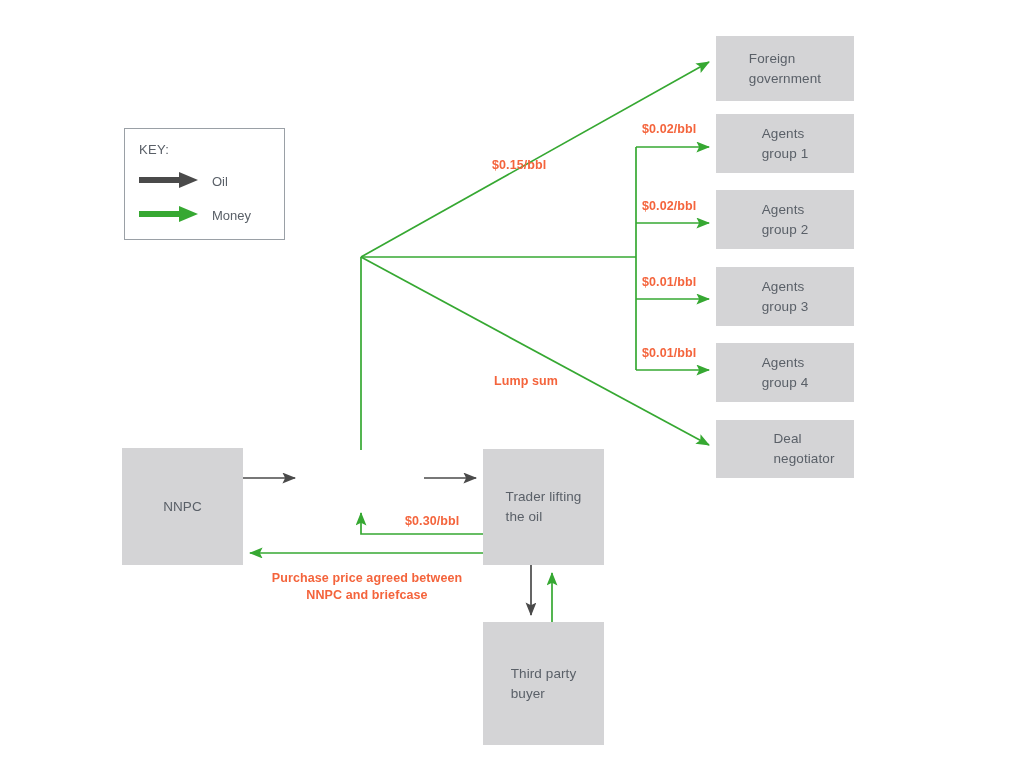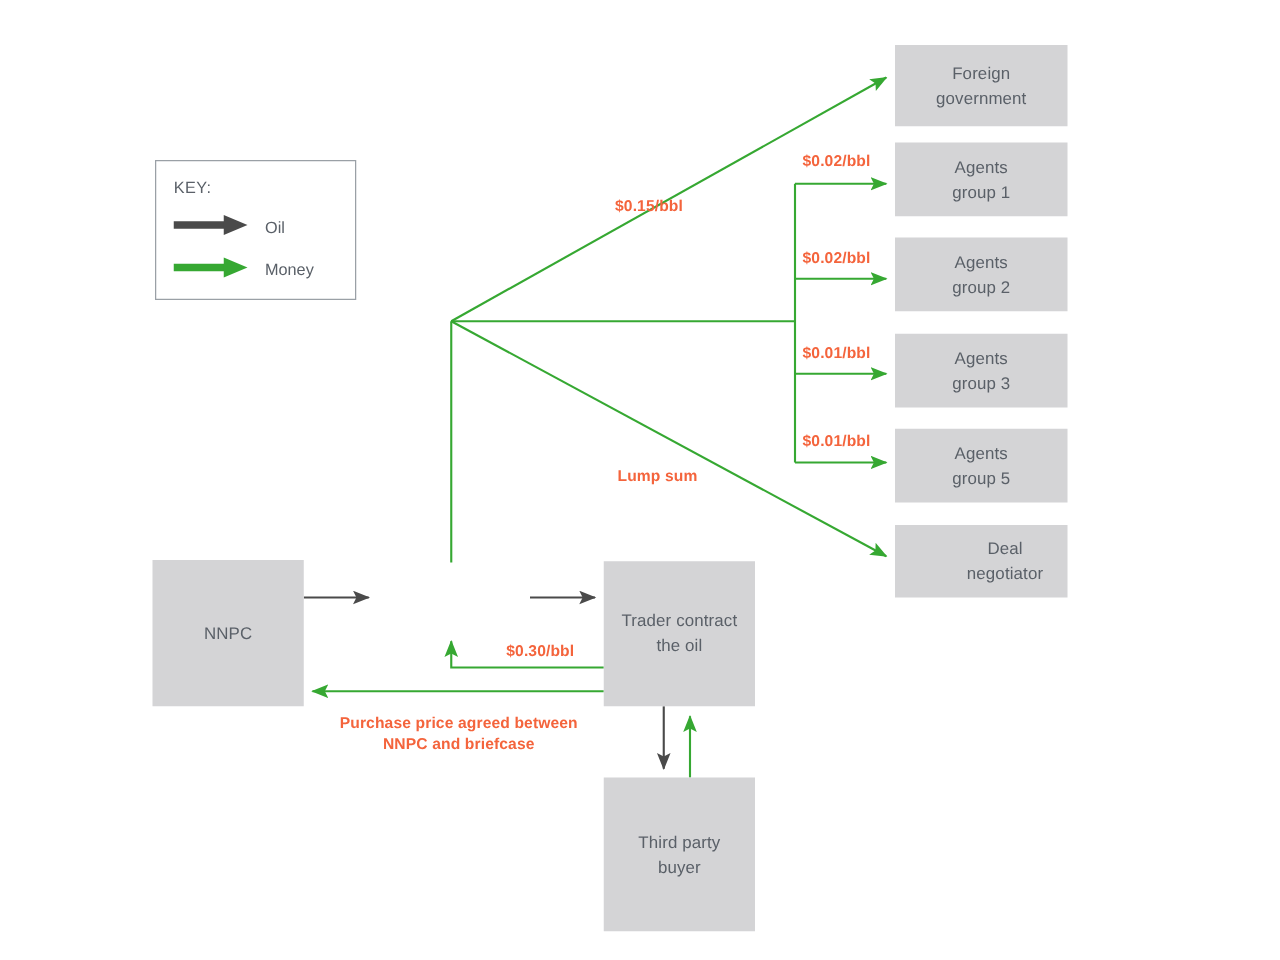--- a/index.html
+++ b/index.html
@@ -9,21 +9,21 @@
     font-family:"Liberation Sans", sans-serif;
     position:relative;overflow:hidden;
   }
   #stage{position:absolute;left:0;top:0;width:1024px;height:768px;}
   svg.layer{position:absolute;left:0;top:0;width:1024px;height:768px;}
 
   .node{
     position:absolute;
     background:#d4d4d6;
     display:flex;align-items:center;justify-content:center;
-    text-align:center;
+    text-align:left;
     color:#5a6068;
     font-size:13.5px;
     line-height:1.45;
     letter-spacing:.1px;
     box-sizing:border-box;
     padding:2px 6px;
   }
   .node span{display:block;}
 
   .keybox{
@@ -126,41 +126,41 @@
   <div class="node" style="left:716px;top:267px;width:138px;height:59px;">
     <div>
       <span>Agents</span>
       <span>group 3</span>
     </div>
   </div>
 
   <div class="node" style="left:716px;top:343px;width:138px;height:59px;">
     <div>
       <span>Agents</span>
-      <span>group 5</span>
+      <span>group 4</span>
     </div>
   </div>
 
   <div class="node" style="left:716px;top:420px;width:138px;height:58px;padding-left:44px;">
     <div>
       <span>Deal</span>
       <span>negotiator</span>
     </div>
   </div>
 
   <div class="node" style="left:122px;top:448px;width:121px;height:117px;">
     <div>
       <span>NNPC</span>
     </div>
   </div>
 
 
   <div class="node" style="left:483px;top:449px;width:121px;height:116px;">
     <div>
-      <span>Trader contract</span>
+      <span>Trader lifting</span>
       <span>the oil</span>
     </div>
   </div>
 
   <div class="node" style="left:483px;top:622px;width:121px;height:123px;">
     <div>
       <span>Third party</span>
       <span>buyer</span>
     </div>
   </div>

